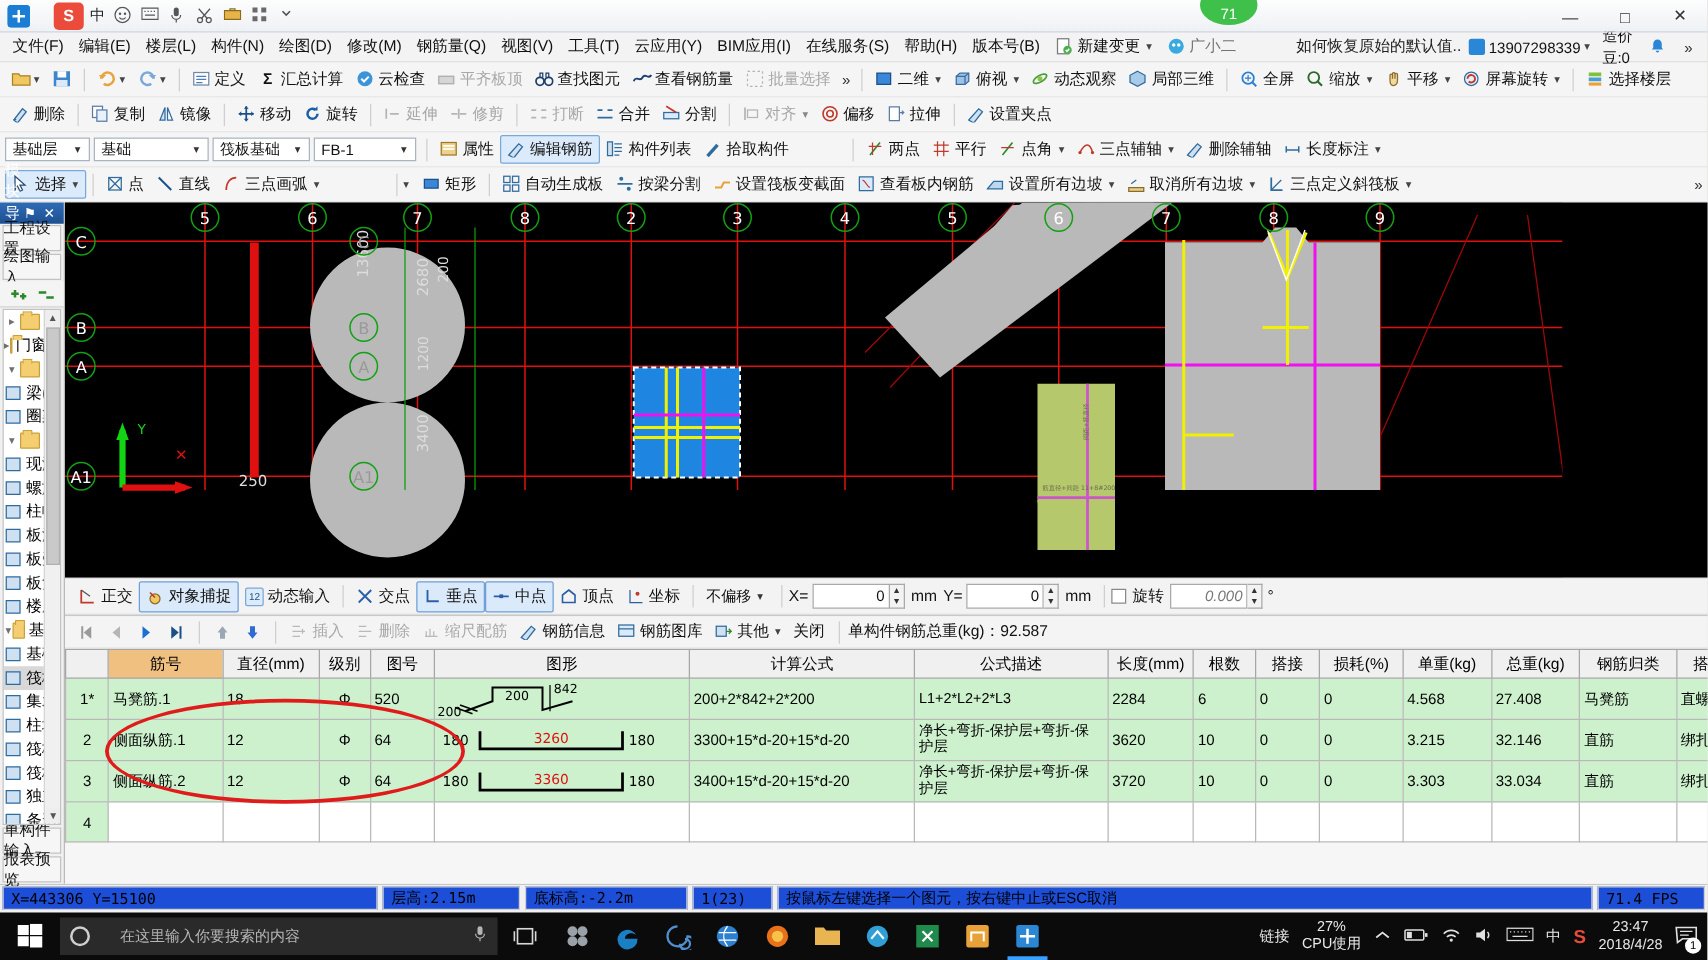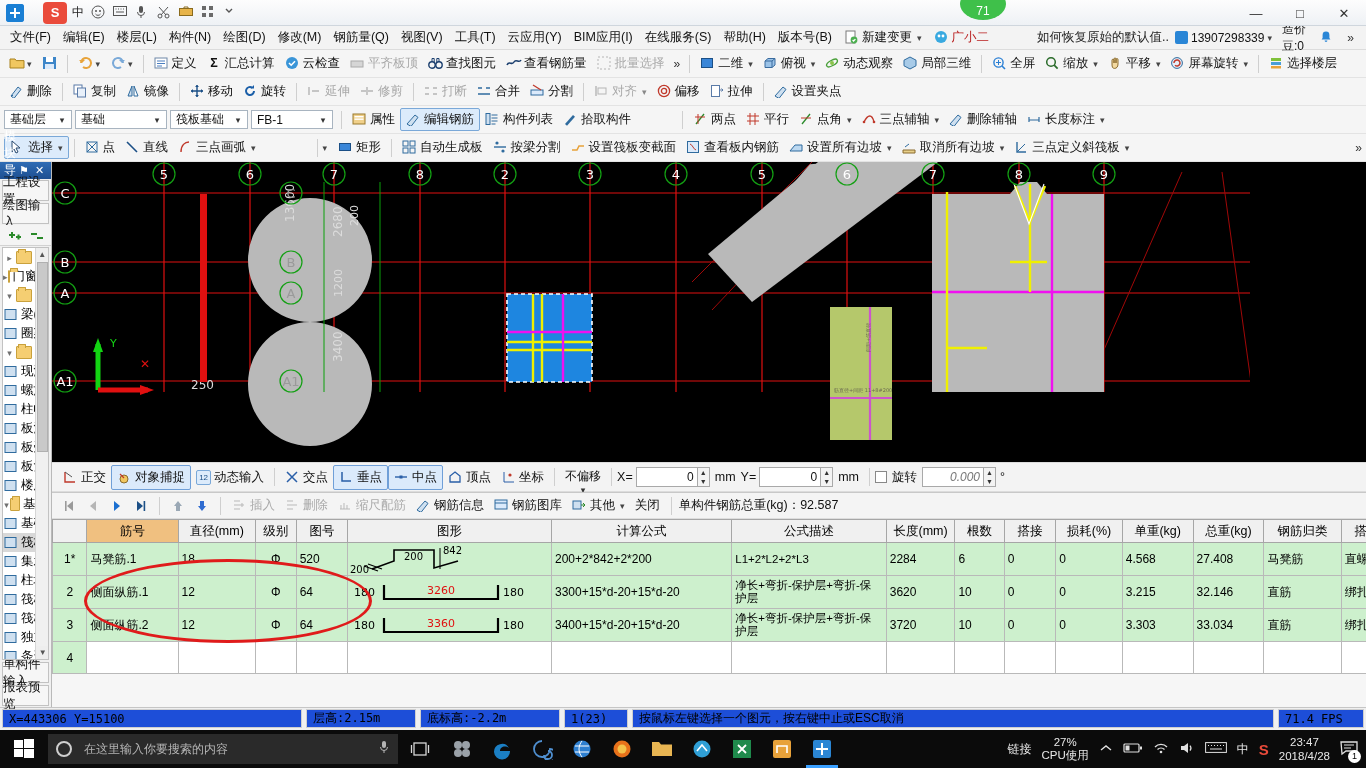--- a/index.html
+++ b/index.html
@@ -125,21 +125,21 @@
     font-size:12px;color:#000;font-family:"DejaVu Sans Mono","Liberation Mono",monospace;}
   .stcell{ border:1px solid #cfcfcf;background:#1d4ed8;height:19px;display:flex;align-items:center;
     padding:0 6px;margin:0 2px;white-space:nowrap;}
   .stcell.flex{ flex:1; font-family:"Liberation Sans",sans-serif;}
 
   
   .taskbar{ position:absolute;left:0;bottom:0;width:1366px;height:38px;background:#0b0b0b;
     display:flex;align-items:center;color:#e8e8e8;font-size:12px;}
   .tb-start{ width:48px;height:38px;display:flex;align-items:center;justify-content:center;}
   .tb-search{ width:350px;height:30px;background:#2a2a2a;display:flex;align-items:center;
-    padding:0 8px;gap:12px;color:#b5b5b5;}
+    padding:0 8px;gap:24px;color:#b5b5b5;}
   .tb-circle{ width:16px;height:16px;border:2px solid #cfcfcf;border-radius:50%;}
   .tb-ic{ width:44px;height:38px;display:flex;align-items:center;justify-content:center;}
   .tb-apps{ display:flex;align-items:center;}
   .tb-app{ width:40px;height:38px;display:flex;align-items:center;justify-content:center;position:relative;}
   .tb-app.active::after{content:"";position:absolute;bottom:0;left:4px;right:4px;height:3px;background:#3aa0ff;}
   .tray{ margin-left:auto;display:flex;align-items:center;gap:10px;padding-right:8px;}
   .cpu{ text-align:center;line-height:13px;font-size:11.5px;}
   .clock{ text-align:center;line-height:14px;font-size:11.5px;}
 </style>
 </head>
@@ -225,21 +225,21 @@
           </svg></span>
       <span>新建变更</span>
       <span style="font-size:9px;color:#444;margin-left:2px;">▾</span>
     </span>
     <span class="mi pill">
       <span class="gi"><svg width="14" height="14" viewBox="0 0 14 14">
             <circle cx="7" cy="7" r="6" fill="#39a9e0"></circle>
             <circle cx="5" cy="6" r="1.4" fill="#fff"></circle>
             <circle cx="9" cy="6" r="1.4" fill="#fff"></circle>
           </svg></span>
-      <span style="color:#b91c1c;">广小二</span>
+      <span style="color:#737373;">广小二</span>
     </span>
     <span class="mi" style="margin-left:36px;color:#222;">如何恢复原始的默认值..</span>
     <div class="menu-right">
       <span class="pill">
         <span class="sq" style="background:#2a86d6;"></span>
         <span>13907298339</span>
         <span style="font-size:9px;color:#444;">▾</span>
       </span>
       <span>造价豆:0</span>
       <span class="gi"><svg width="14" height="14" viewBox="0 0 14 14">
@@ -1112,21 +1112,21 @@
           <span>顶点</span>
         </span>
         <span class="ti">
           <span class="gi"><svg width="14" height="14" viewBox="0 0 14 14">
                 <path d="M3 2v10h10" stroke="#2a5fa8" fill="none"></path>
                 <circle cx="9" cy="5" r="1.6" fill="#c0392b"></circle>
               </svg></span>
           <span>坐标</span>
         </span>
         <span class="sep"></span>
-        <span class="combo" style="border:none;background:transparent;flex-direction:column;">
+        <span class="combo" style="border:none;background:transparent;">
           <span>不偏移</span>
           <span class="ca">▾</span>
         </span>
         <span class="sep"></span>
         <span style="margin-right:3px;">X=</span>
         <span class="numfield">0</span>
         <span class="spin">
             <span>▲</span>
             <span>▼</span>
           </span>
@@ -1375,21 +1375,21 @@
           </table>
           <div class="ellipse" style="left:32px; top:40px; width:288px; height:84px;"></div>
         </div>
       </div>
     </div>
   </div>
 
   <div class="statusbar">
     <div class="stcell" style="width:300px;">X=443306  Y=15100</div>
     <div class="stcell" style="width:110px;">层高:2.15m</div>
-    <div class="stcell" style="width:140px;">底标高:-2.2m</div>
+    <div class="stcell" style="width:130px;">底标高:-2.2m</div>
     <div class="stcell" style="width:64px;">1(23)</div>
     <div class="stcell flex">按鼠标左键选择一个图元，按右键中止或ESC取消</div>
     <div class="stcell" style="width:86px;">71.4 FPS</div>
   </div>
 
   <div class="taskbar">
     <div class="tb-start">
       <svg width="20" height="20" viewBox="0 0 20 20">
           <g fill="#fff">
             <rect x="0" y="1" width="9" height="8"></rect>

